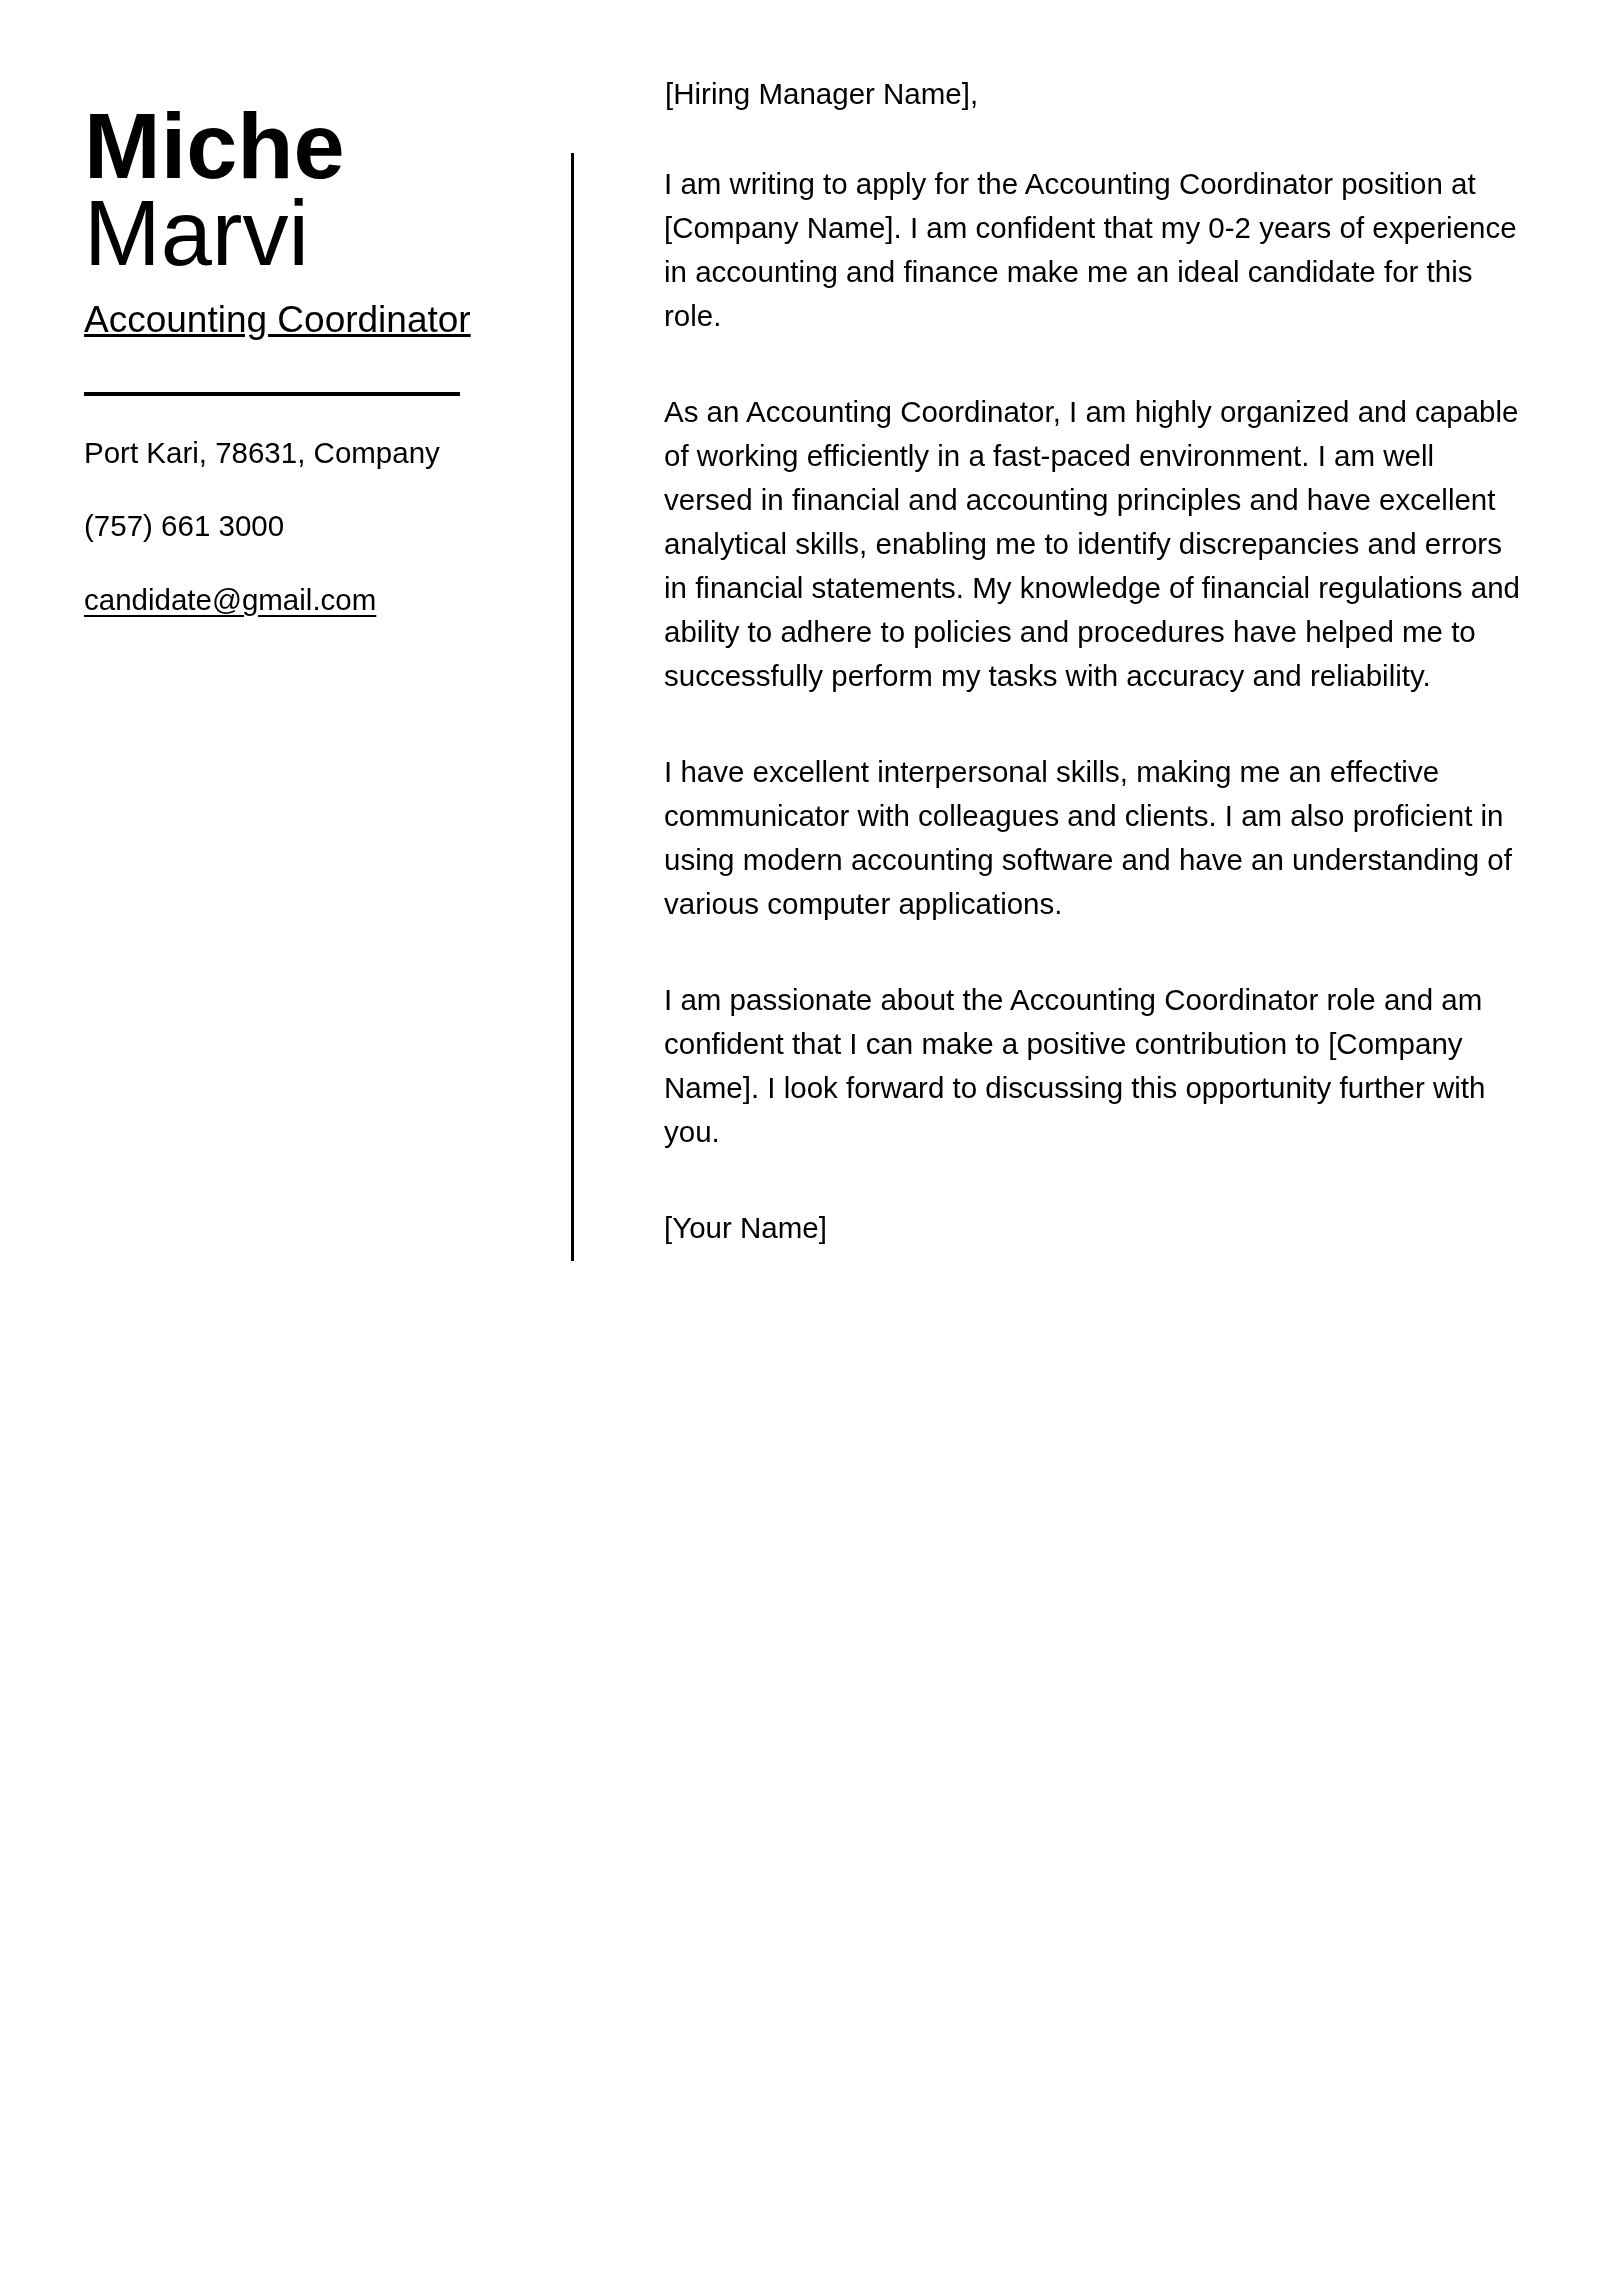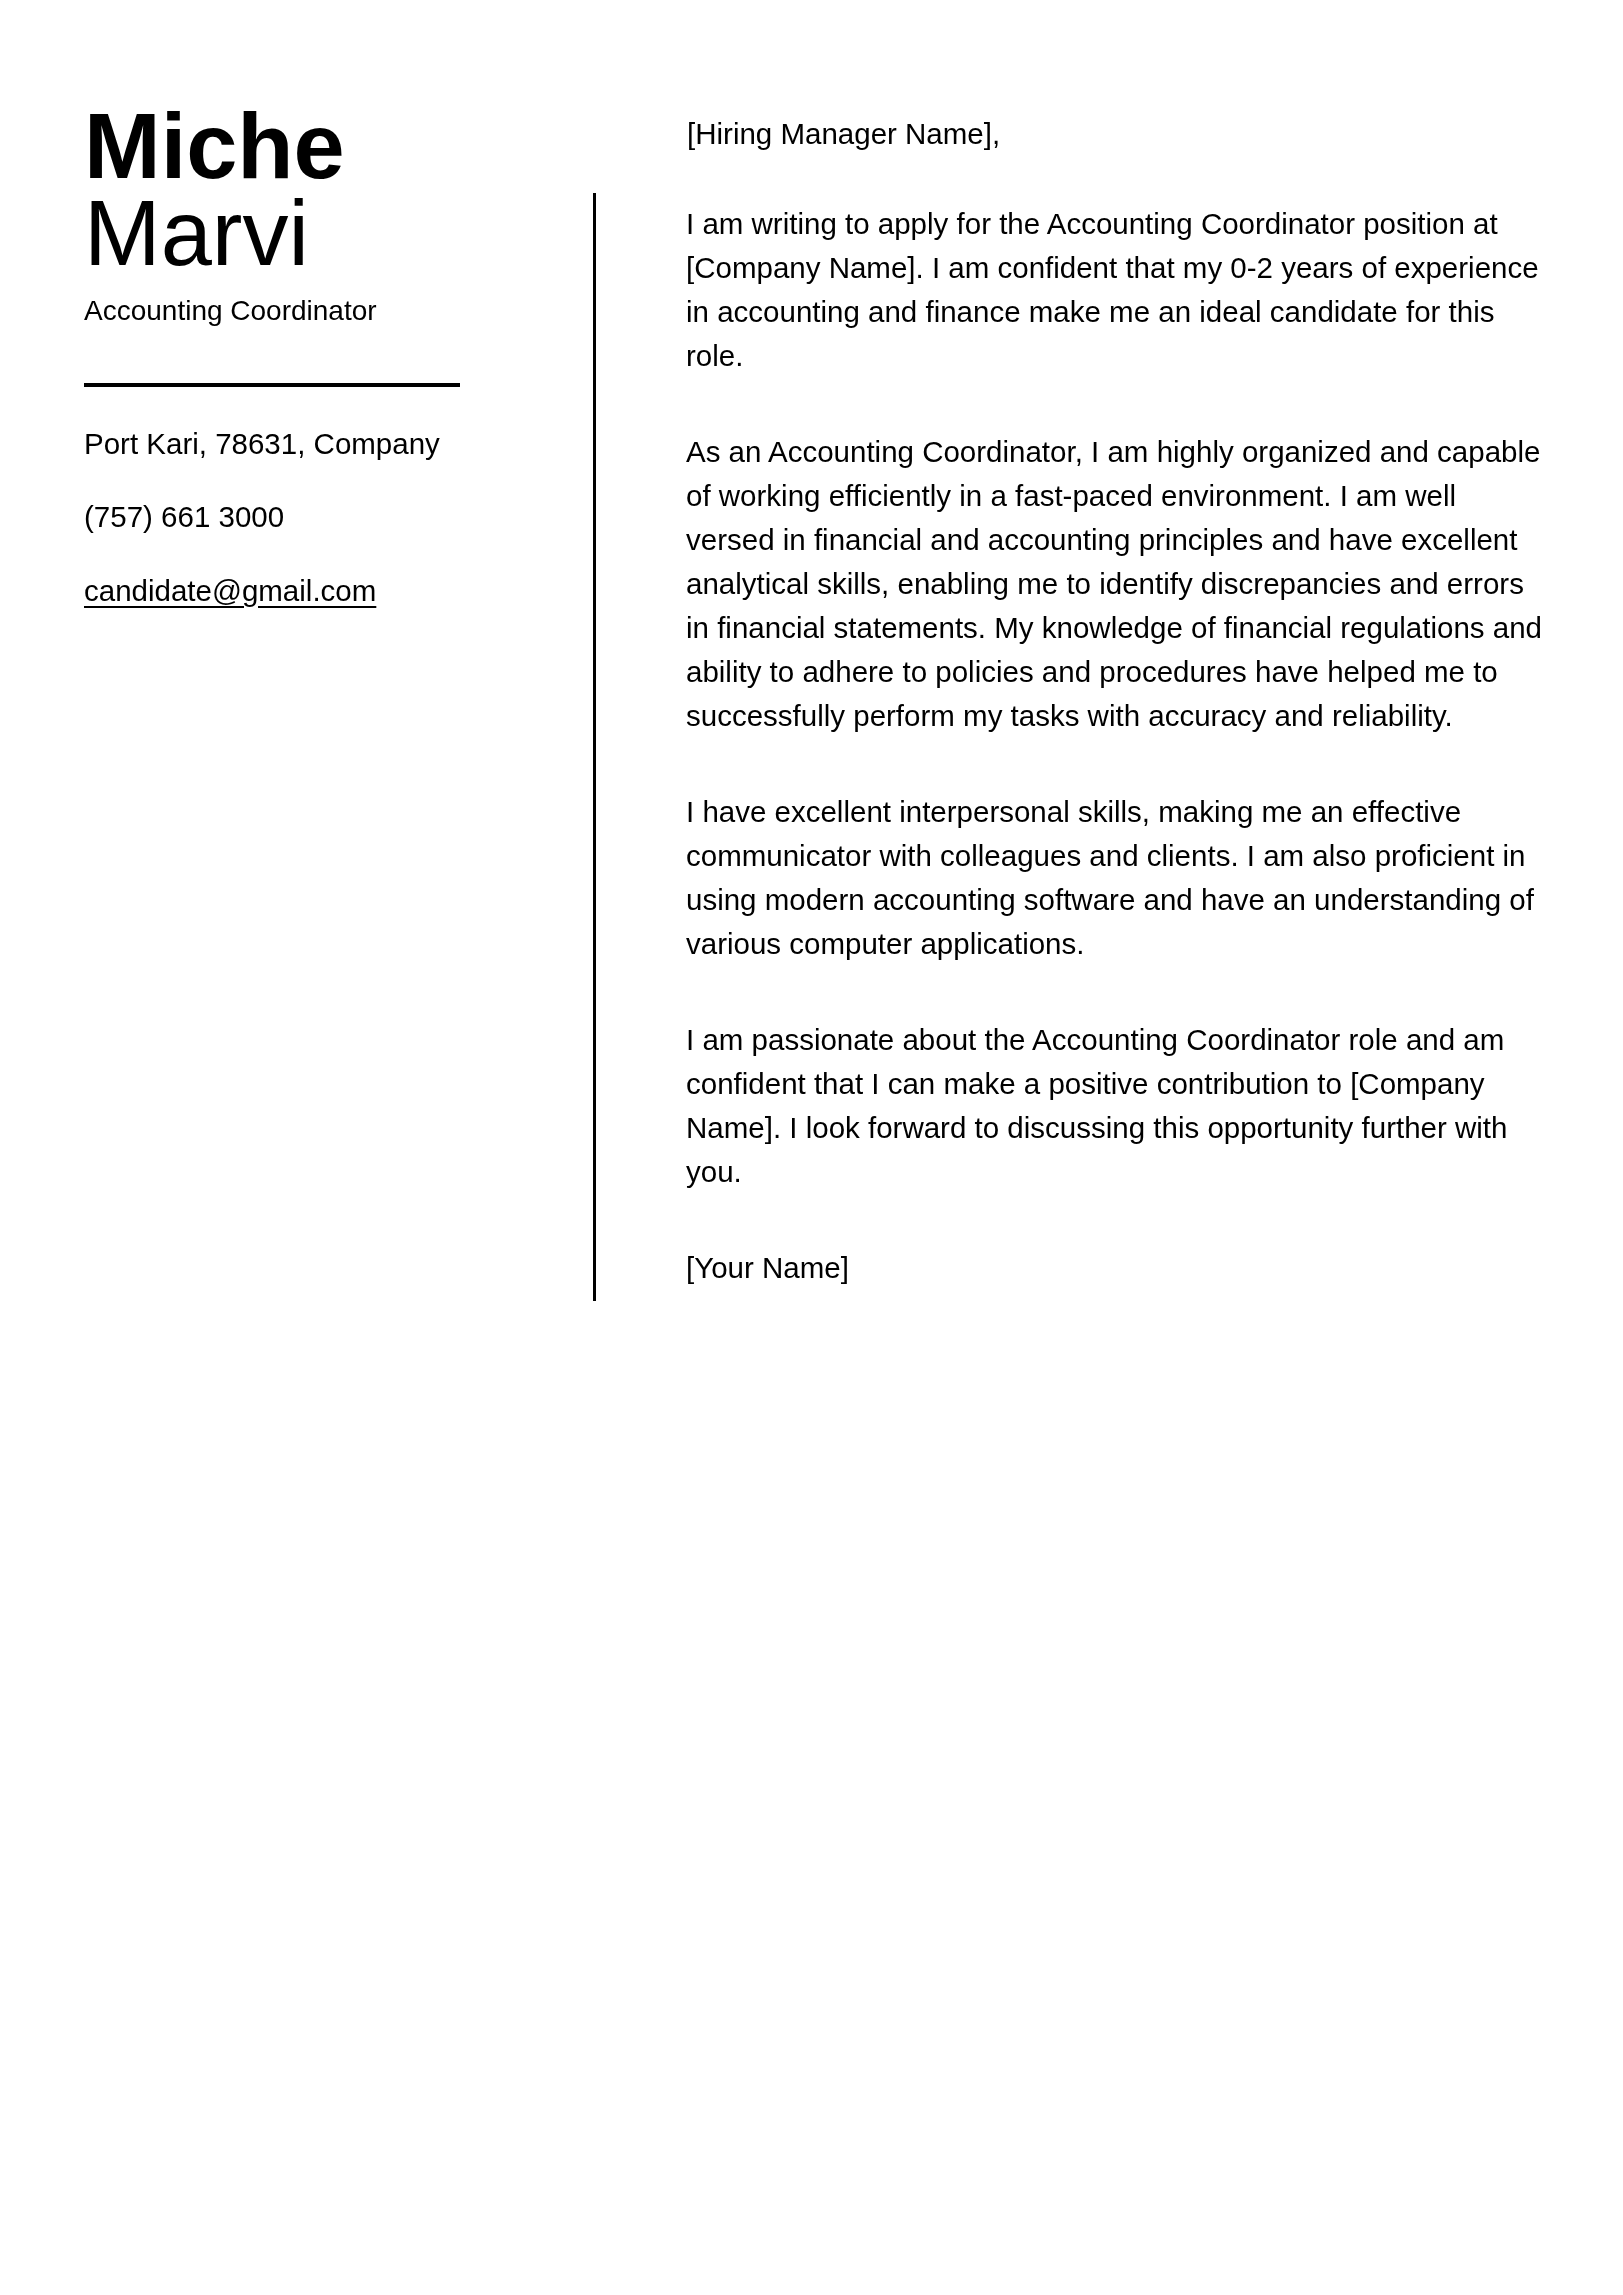--- a/index.html
+++ b/index.html
@@ -24,24 +24,25 @@
   .name {
     margin: 103px 0 0 0;
     font-size: 92px;
     line-height: 87px;
     font-weight: 400;
     letter-spacing: 0;
   }
   .name .first { font-weight: 700; }
   .name .last  { font-weight: 400; text-align: center; }
   .job-title {
-    margin-top: 11px;
-    font-size: 28px;
+    margin-top: 20px;
+    font-size: 37px;
     line-height: 46px;
     font-weight: 400;
+    text-decoration: underline;
   }
   .divider {
     margin-top: 49px;
     width: 376px;
     height: 3.9px;
     background: #000000;
   }
   .contact-heading {
     margin: 62px 0 0 0;
     font-size: 38px;
@@ -60,24 +61,23 @@
     text-decoration-thickness: 2px;
     text-underline-offset: 4.6px;
   }
 
   
   .letter {
     position: absolute;
     left: 571px;
     top: 0;
     width: 956px;
-    padding-top: 112px;
+    padding-top: 72px;
     font-size: 29.5px;
     line-height: 44px;
-    margin-left: 22px;
   }
   .salutation {
     margin: 0 0 37px 94px;
   }
   .letter-body {
     border-left: 3.9px solid #000000;
     padding: 9.2px 0 6.5px 90px;
   }
   .letter-body p {
     margin: 0 0 52px 0;

